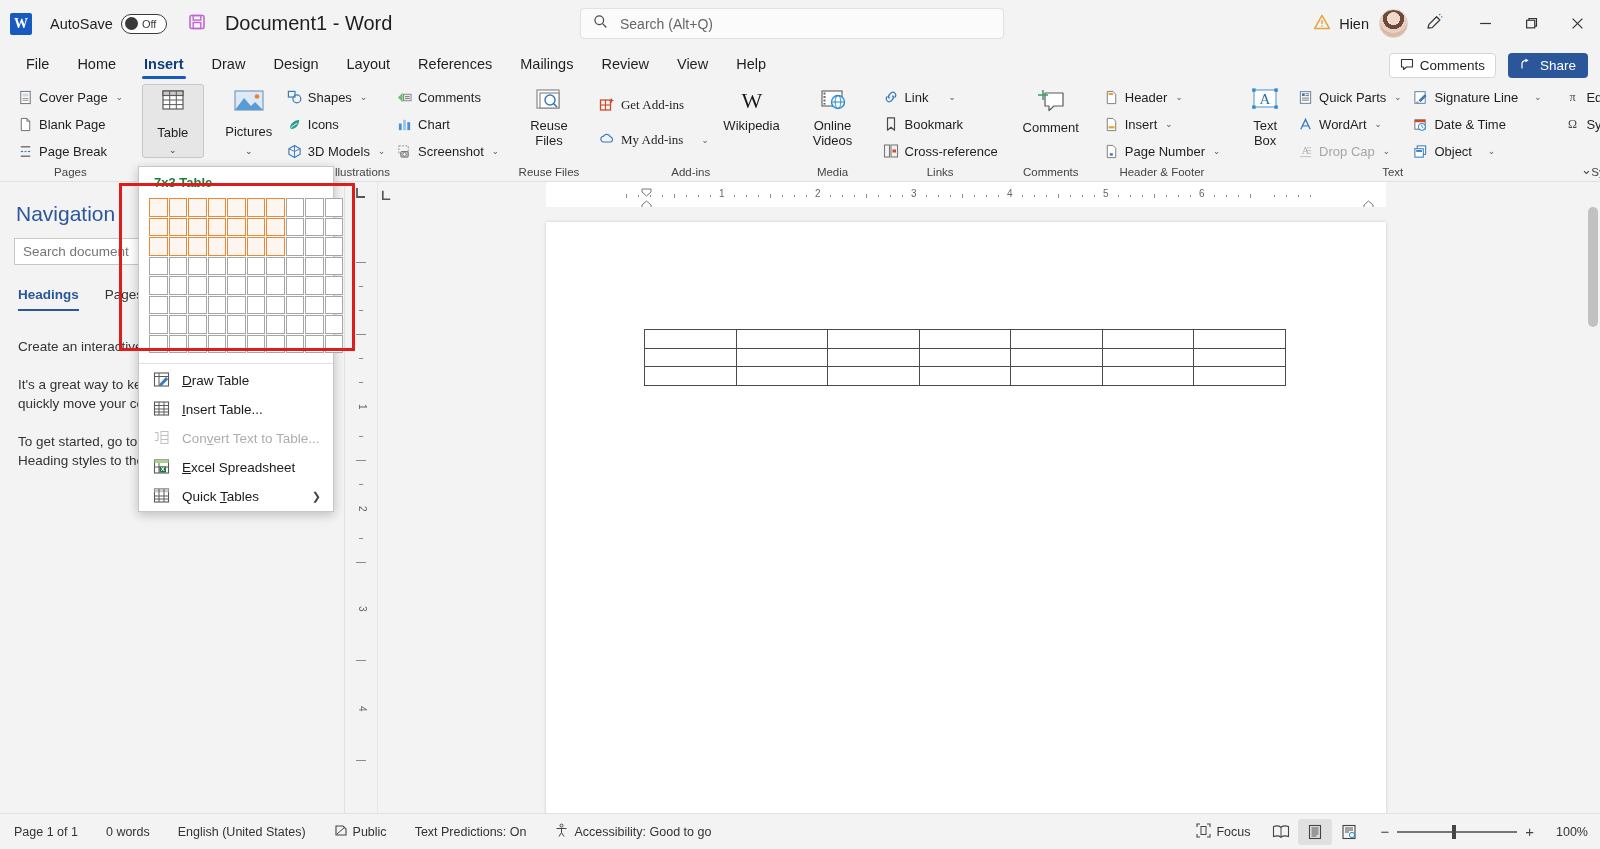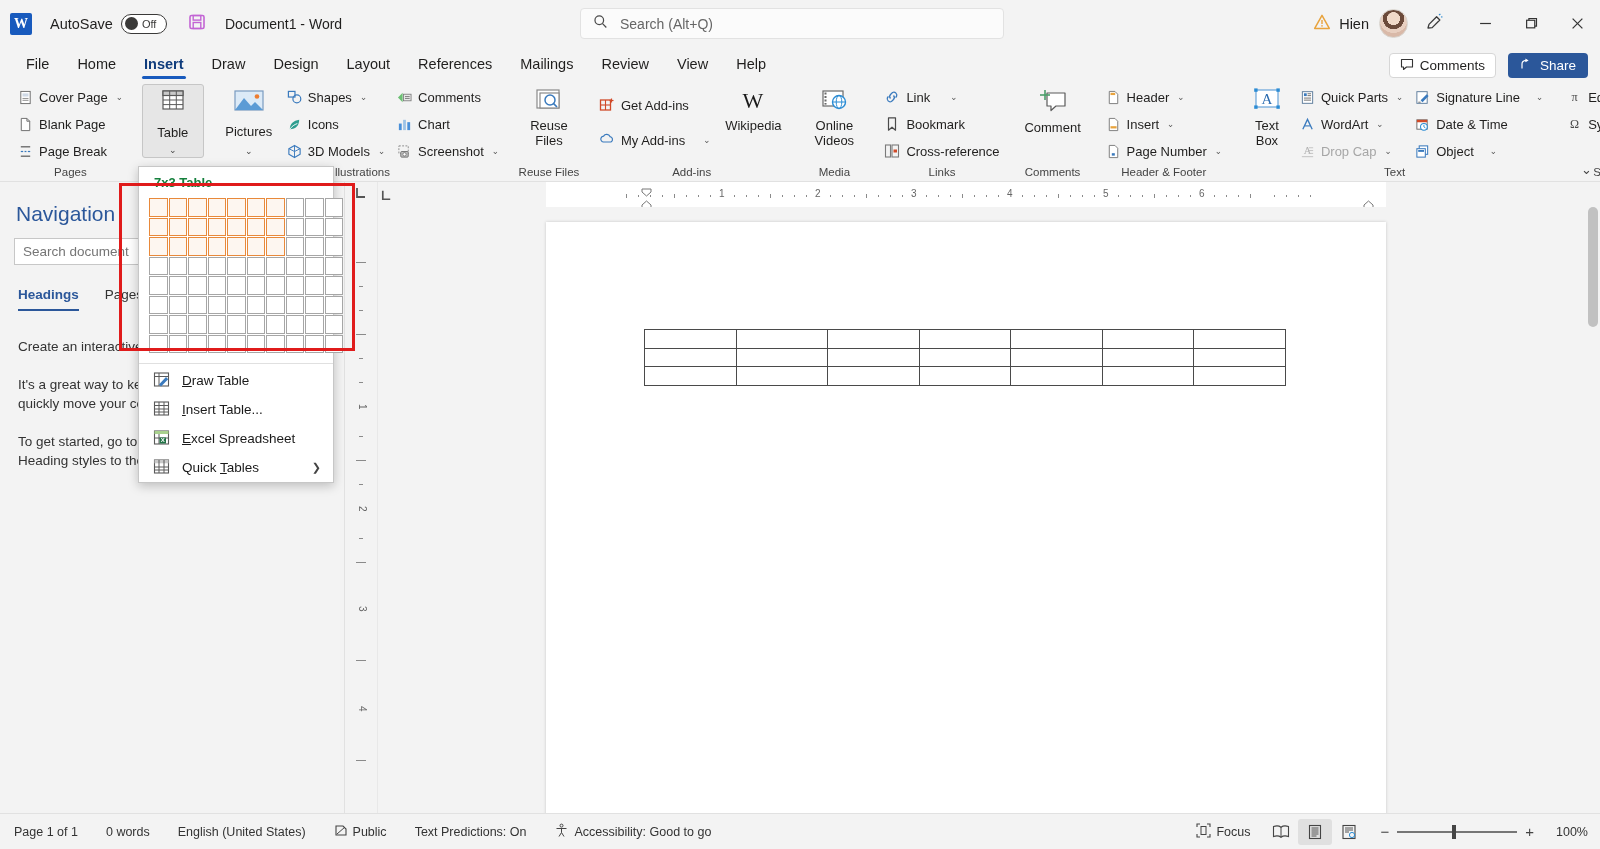--- a/index.html
+++ b/index.html
@@ -30,21 +30,21 @@
     margin-left: 8px; width: 46px; height: 20px; border-radius: 11px;
     border: 1.5px solid #3b3a39; background: #fff;
     display: flex; align-items: center; position: relative;
   }
   .autosave-knob {
     width: 13px; height: 13px; border-radius: 50%; background: #3b3a39;
     margin-left: 3px;
   }
   .autosave-off { font-size: 11px; color: #3b3a39; margin-left: 4px; }
   .save-icon { margin-left: 20px; }
-  .doc-title { margin-left: 18px; font-size: 14px; color: #201f1e; }
+  .doc-title { margin-left: 18px; font-size: 20px; color: #201f1e; }
 
   .search-wrap {
     position: absolute; left: 580px; top: 8px; width: 424px; height: 31px;
     background: #fbfbfb; border: 1px solid #e2e2e2; border-radius: 4px;
     display: flex; align-items: center; padding-left: 12px;
   }
   .search-input {
     border: none; outline: none; background: transparent;
     font-family: "Liberation Sans", sans-serif; font-size: 14px;
     color: #605e5c; margin-left: 10px; width: 340px;
@@ -470,21 +470,21 @@
             </svg>
             <span class="lbl" style="white-space:pre-line;">Reuse Files</span>
           </div>
         </div>
         <div class="grp-label">Reuse Files</div>
       </div>
       <div class="grp-sep"></div>
 
       <div class="grp">
         <div class="grp-body">
-          <div class="col" style="padding-top:8px;">
+          <div class="col" style="padding-top:8px;font-family:Liberation Serif, serif;">
             <div class="small-item">
               <svg width="16" height="16" viewBox="0 0 16 16">
                   <rect x="1.5" y="3" width="10" height="10" fill="none" stroke="#d04a28" stroke-width="1.3"></rect>
                   <line x1="6.5" y1="3" x2="6.5" y2="13" stroke="#d04a28" stroke-width="1.1"></line>
                   <line x1="1.5" y1="8" x2="11.5" y2="8" stroke="#d04a28" stroke-width="1.1"></line>
                   <line x1="12.5" y1="1.5" x2="12.5" y2="5.5" stroke="#d04a28" stroke-width="1.2"></line>
                   <line x1="10.5" y1="3.5" x2="14.5" y2="3.5" stroke="#d04a28" stroke-width="1.2"></line>
                 </svg>
               <span>Get Add-ins</span>
             </div>
@@ -988,20 +988,31 @@
             <rect x="1.5" y="2" width="14" height="13" fill="#fff" stroke="#5a5a5a" stroke-width="1.1"></rect>
             <line x1="1.5" y1="5.5" x2="15.5" y2="5.5" stroke="#5a5a5a"></line>
             <line x1="1.5" y1="9" x2="15.5" y2="9" stroke="#5a5a5a"></line>
             <line x1="1.5" y1="12" x2="15.5" y2="12" stroke="#5a5a5a"></line>
             <line x1="6" y1="2" x2="6" y2="15" stroke="#5a5a5a"></line>
             <line x1="11" y1="2" x2="11" y2="15" stroke="#5a5a5a"></line>
           </svg>
       </span>
       <span><span class="u">I</span>nsert Table...</span>
     </div>
+    <div class="dd-item disabled">
+      <span>
+        <svg width="17" height="17" viewBox="0 0 17 17">
+            <rect x="8" y="2.5" width="7" height="12" fill="none" stroke="#bfbfbf" stroke-width="1"></rect>
+            <line x1="8" y1="6.5" x2="15" y2="6.5" stroke="#bfbfbf"></line>
+            <line x1="8" y1="10.5" x2="15" y2="10.5" stroke="#bfbfbf"></line>
+            <path d="M2 3.5h3v8H2" fill="none" stroke="#bfbfbf" stroke-width="1"></path>
+          </svg>
+      </span>
+      <span>Con<span class="u">v</span>ert Text to Table...</span>
+    </div>
     <div class="dd-item">
       <span>
         <svg width="17" height="17" viewBox="0 0 17 17">
             <rect x="1.5" y="2" width="14" height="13" fill="#fff" stroke="#5a5a5a" stroke-width="1.1"></rect>
             <rect x="1.5" y="2" width="14" height="3" fill="#a9d18e"></rect>
             <line x1="1.5" y1="9" x2="15.5" y2="9" stroke="#5a5a5a"></line>
             <line x1="6" y1="5" x2="6" y2="15" stroke="#5a5a5a"></line>
             <rect x="6.5" y="8.5" width="6.5" height="6" fill="#217346"></rect>
             <text x="9.7" y="13.3" font-family="Liberation Sans, sans-serif" font-size="6" font-weight="bold" text-anchor="middle" fill="#fff">X</text>
           </svg>

